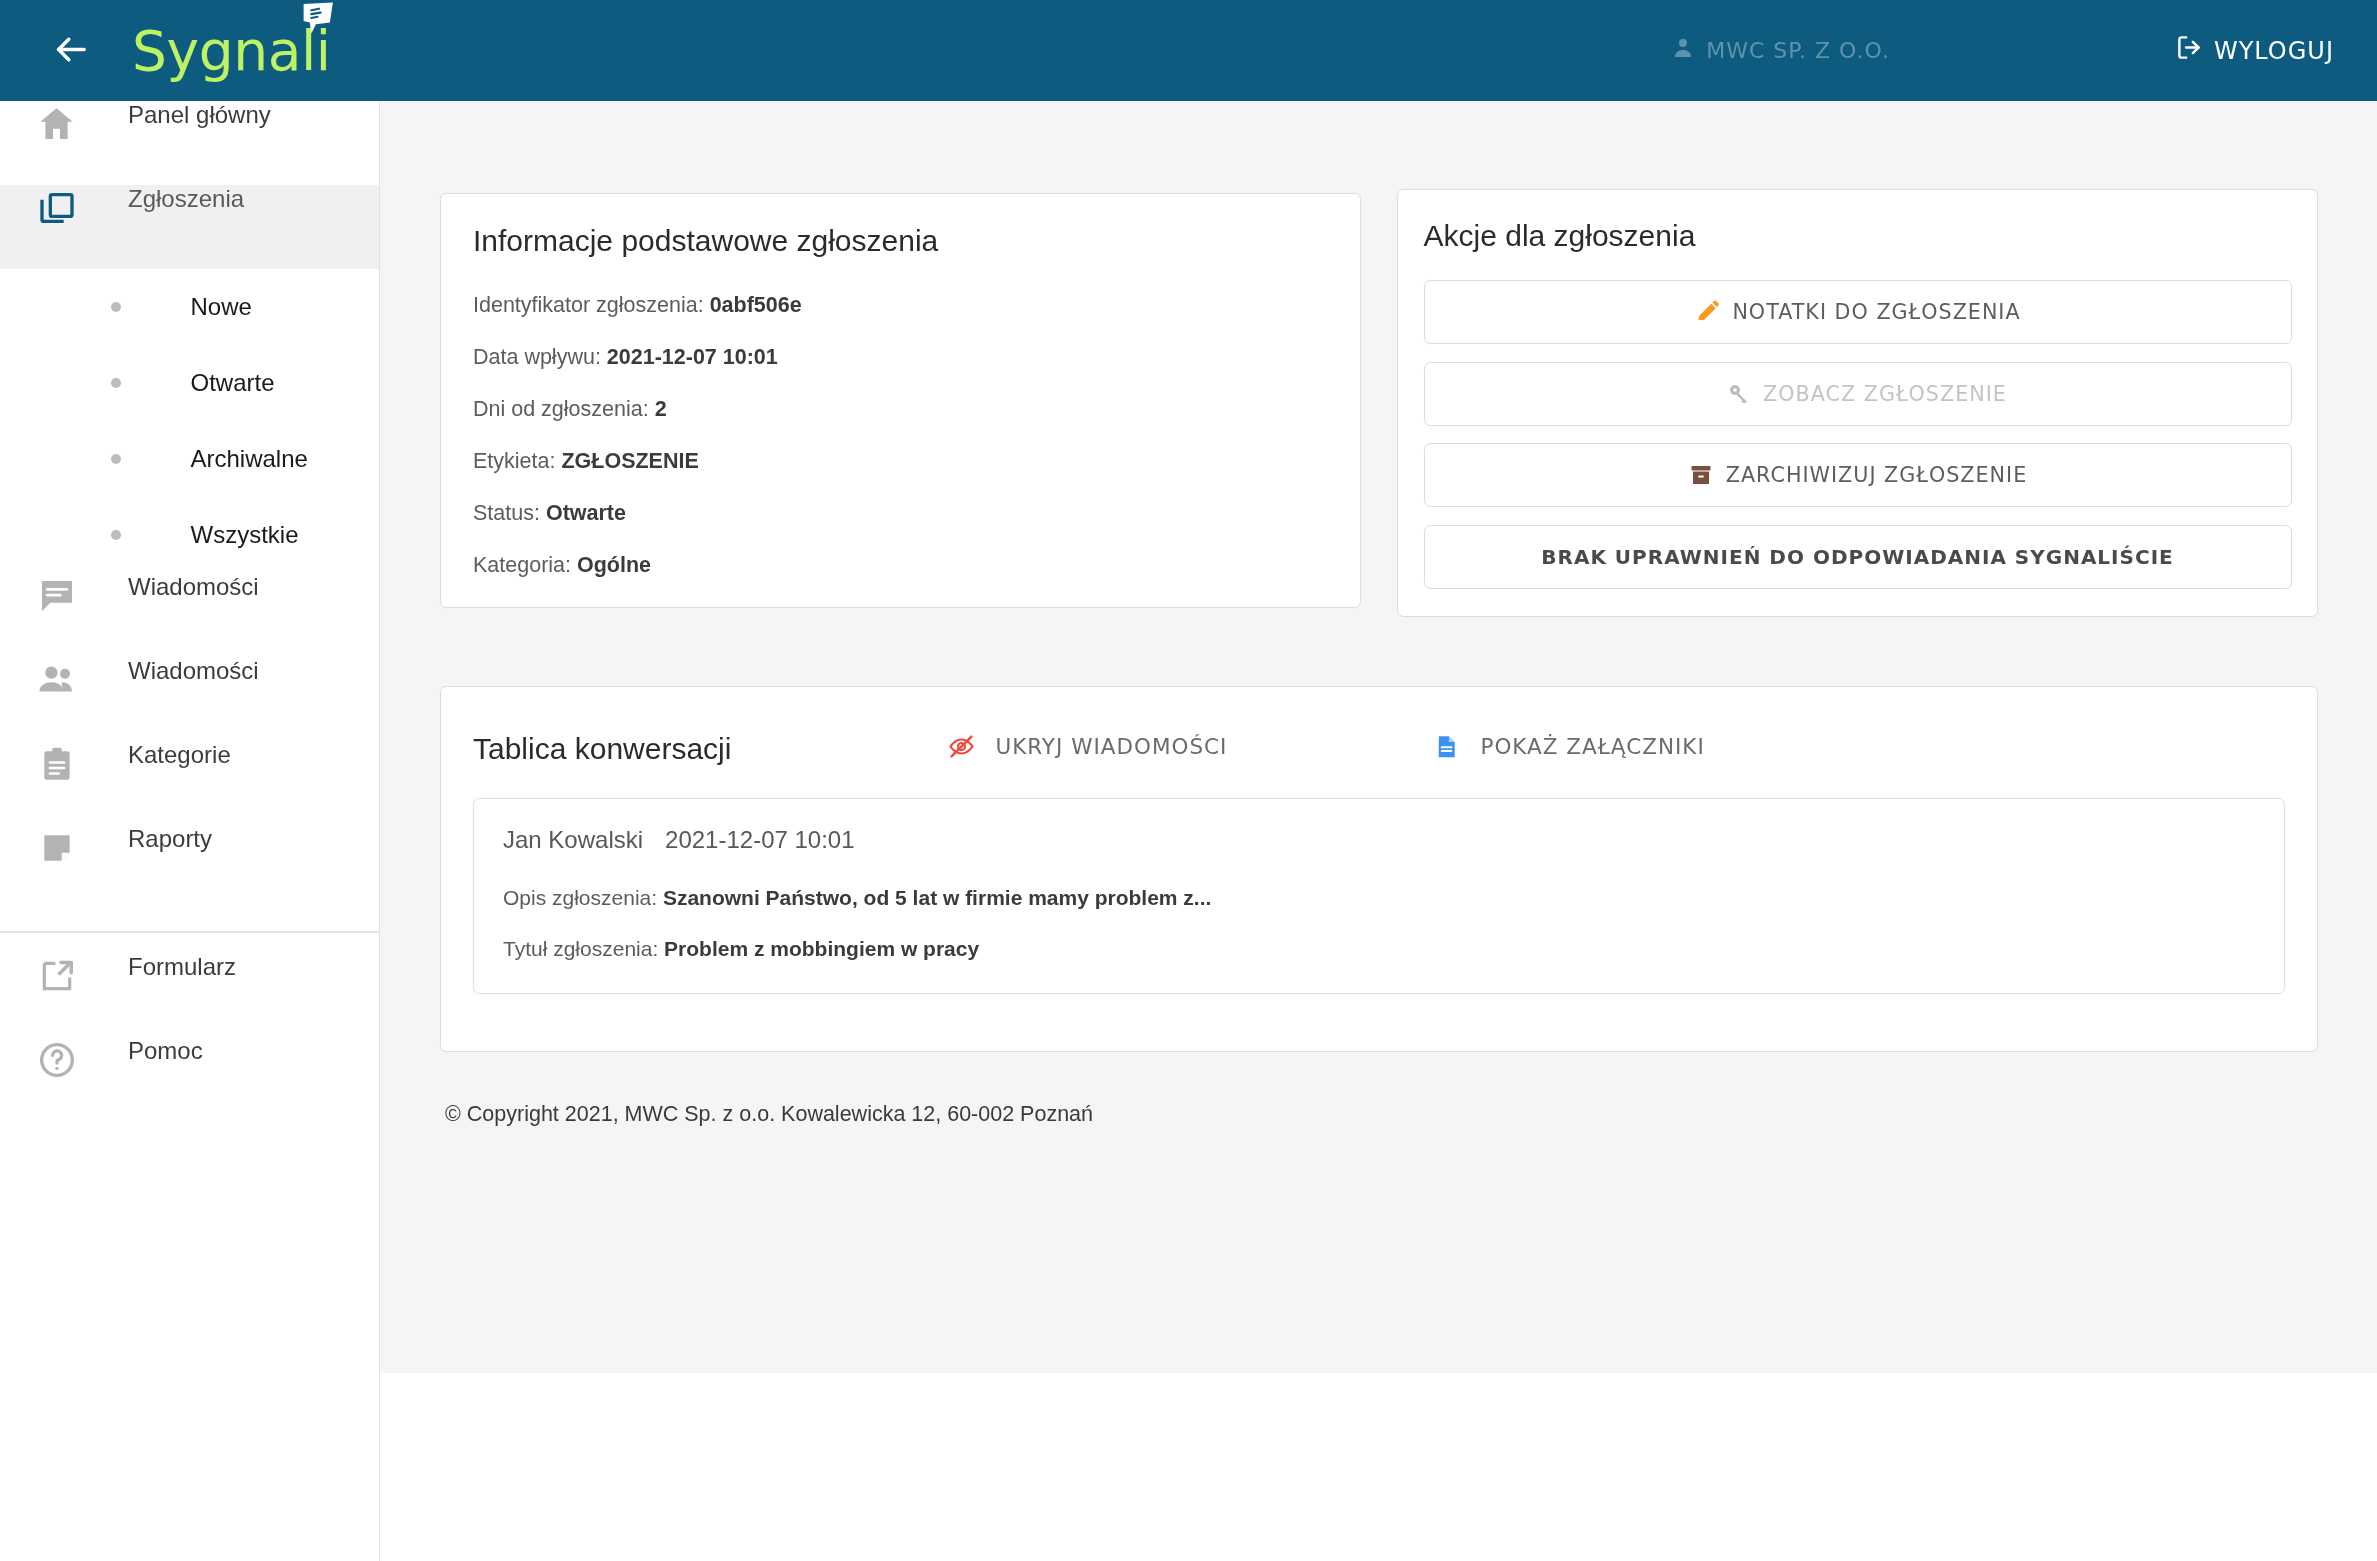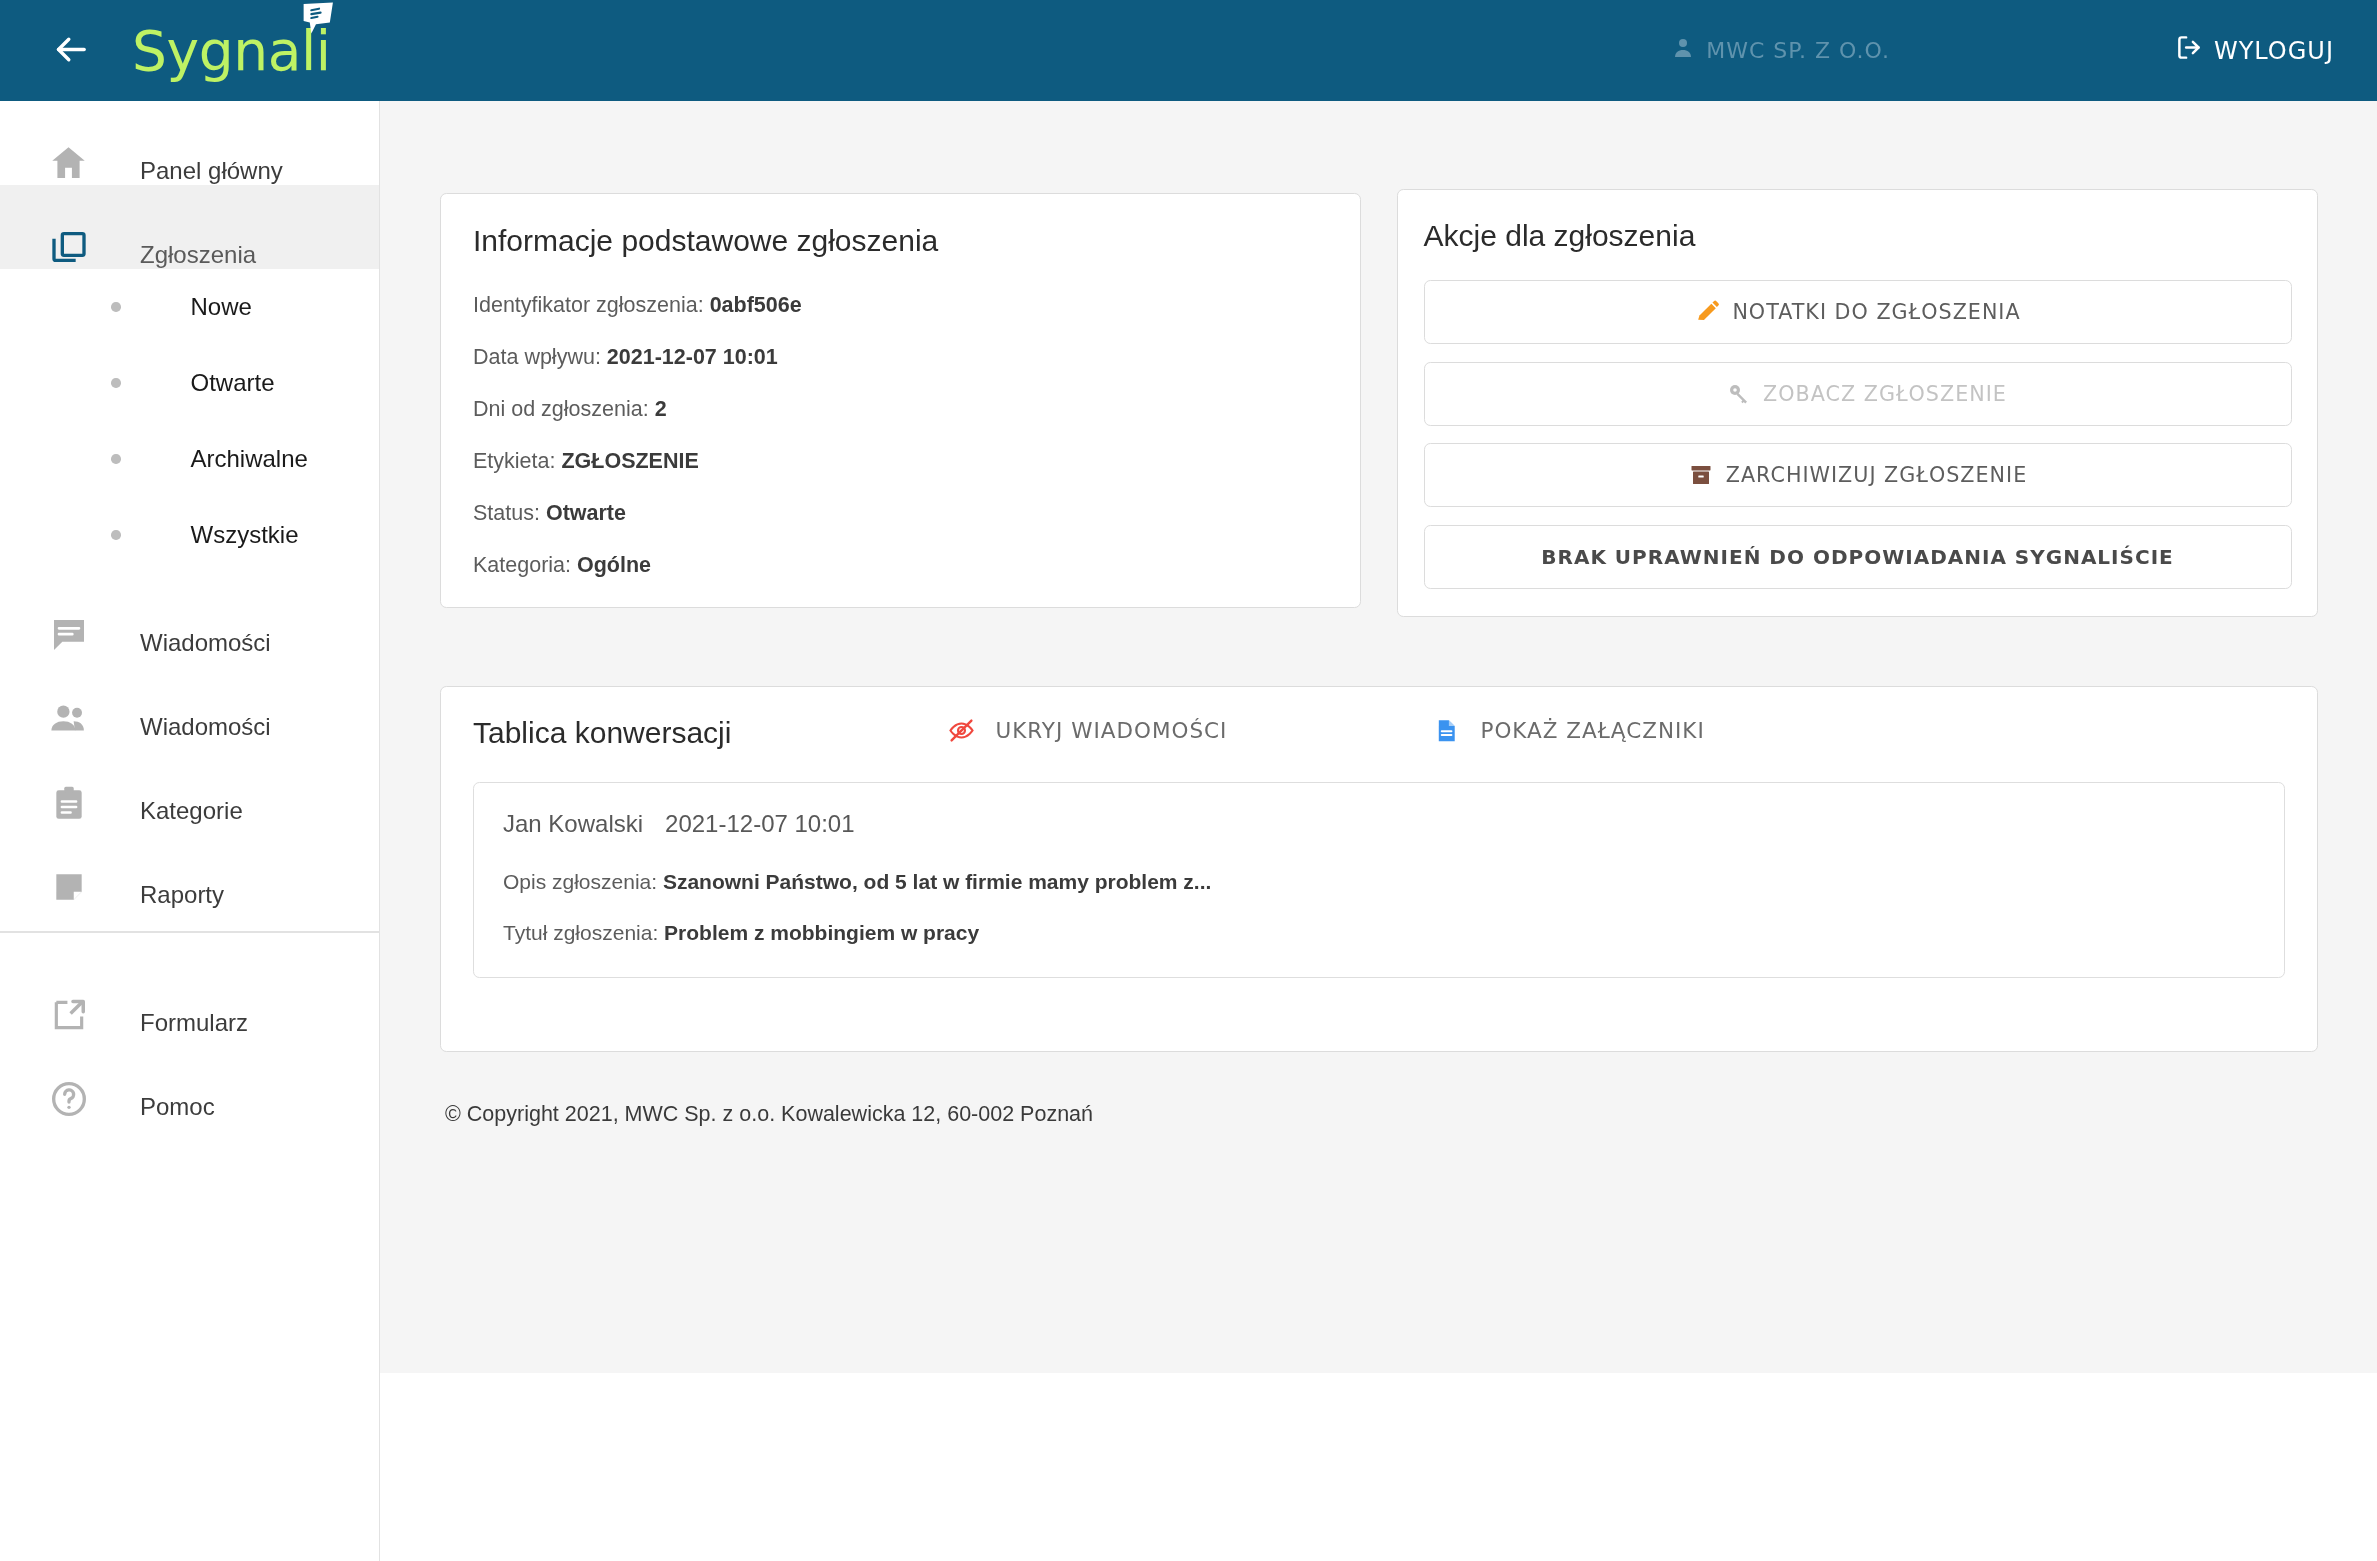--- a/index.html
+++ b/index.html
@@ -41,22 +41,22 @@
     color: #ffffff; font-size: 24px; letter-spacing: 1px; cursor: pointer;
     font-family: "DejaVu Sans", sans-serif;
   }
 
   
   .sidebar {
     position: absolute; top: 101px; left: 0; width: 380px; height: 1460px;
     background: #ffffff; border-right: 1.6px solid #e2e2e2;
   }
   .nav-item {
-    display: flex; align-items: flex-end; height: 84px; cursor: pointer;
-    padding-left: 46px;
+    display: flex; align-items: flex-start; height: 84px; cursor: pointer;
+    padding-left: 34px;
   }
   .nav-item.active { background: #f0f0f0; }
   .nav-ico {
     width: 45px; height: 45px; display: flex; align-items: center; justify-content: center;
     flex: 0 0 45px;
   }
   .nav-label {
     margin-left: 49px; font-size: 24px; color: #3c3c3c;
     font-family: "Liberation Sans", sans-serif;
   }
@@ -94,21 +94,21 @@
     display: flex; align-items: center; justify-content: center; gap: 11px;
     width: 100%; height: 64px; margin-bottom: 17.5px;
     border: 1.6px solid #dcdcdc; border-radius: 6.4px; background: #ffffff; cursor: pointer;
     font-size: 20.7px; letter-spacing: 1px; color: #5d5d5d; font-weight: 500;
     font-family: "DejaVu Sans", sans-serif;
   }
   .act-btn.disabled { color: #c3c3c3; cursor: default; padding-left: 17px; }
   .act-btn.text-only { font-weight: 700; color: #4a4a4a; font-size: 20px; }
   .act-ico { width: 27px; height: 27px; display: flex; align-items: center; justify-content: center; }
 
-  .conv-card { left: 60px; top: 585px; width: 1878px; height: 366px; padding: 29px 32px; }
+  .conv-card { left: 60px; top: 585px; width: 1878px; height: 366px; padding: 45px 32px; }
   .conv-head { display: flex; align-items: flex-start; }
   .conv-tools { display: flex; align-items: center; margin-left: 216px; gap: 205px; }
   .tool-btn {
     display: flex; align-items: center; gap: 19px; cursor: pointer;
     font-size: 21.5px; letter-spacing: 1px; color: #6b6b6b;
     font-family: "DejaVu Sans", sans-serif;
   }
   .tool-ico { width: 29px; height: 29px; display: flex; align-items: center; justify-content: center; }
 
   .msg-box {

